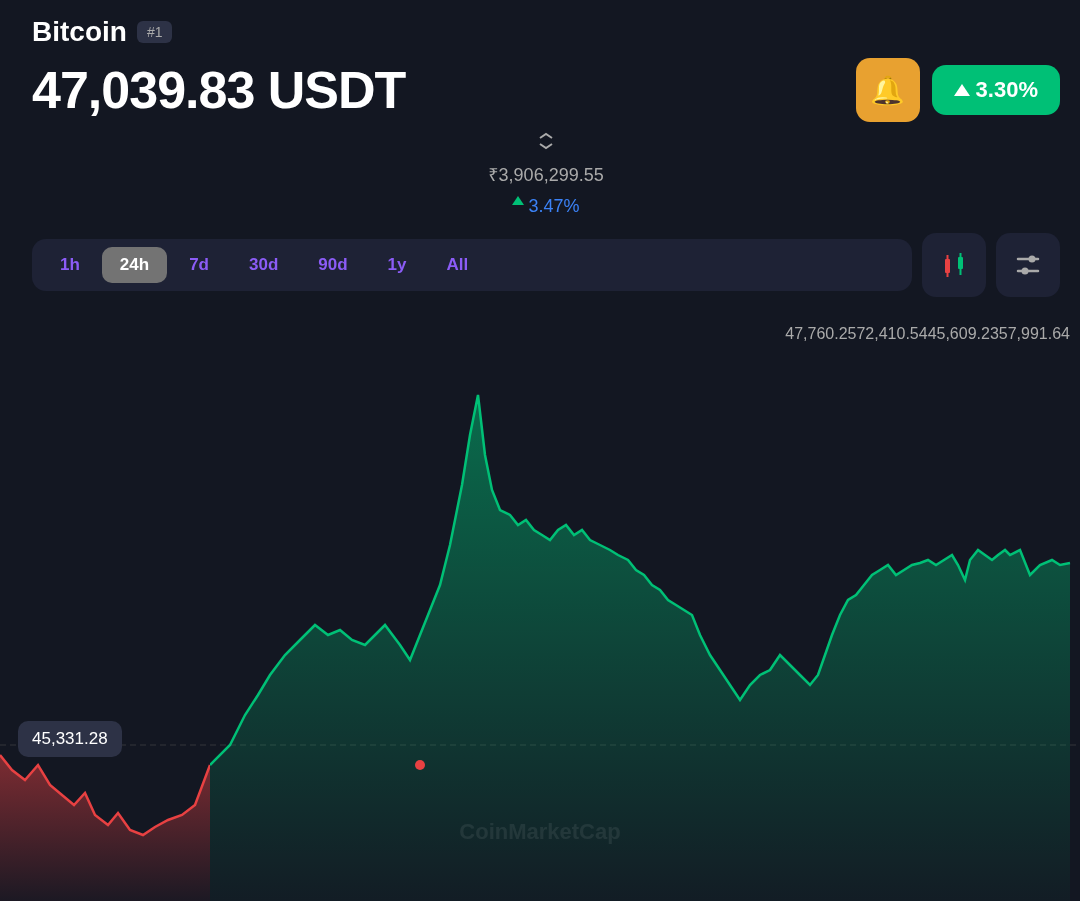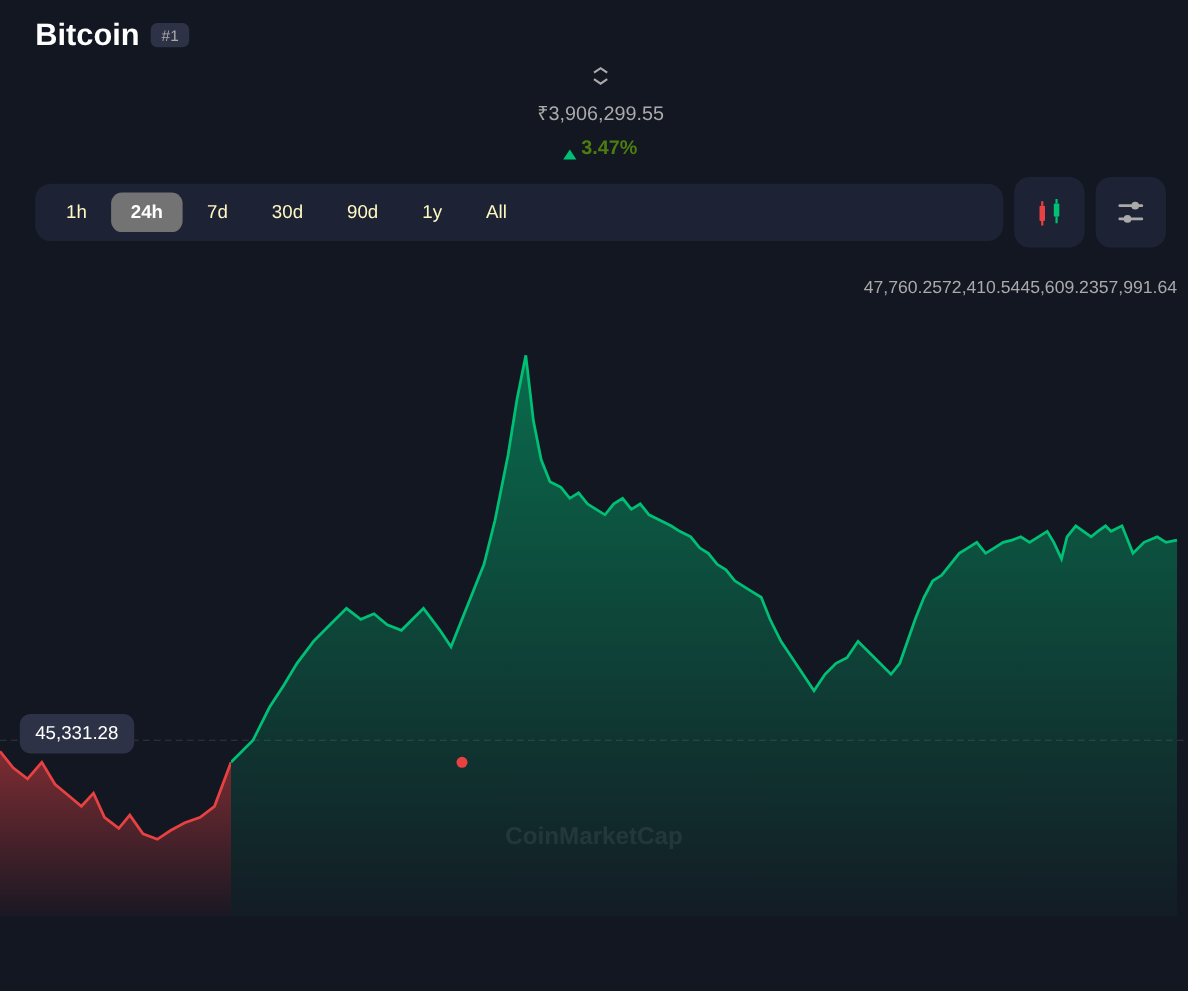--- a/index.html
+++ b/index.html
@@ -84,24 +84,24 @@
     .volume-row {
       display: flex;
       align-items: center;
       gap: 10px;
       font-size: 18px;
       color: #aaa;
       margin-bottom: 16px;
       flex-direction: column;
     }
     .volume-change {
-      color: #4d7c0f;
-      font-weight: 700;
-      display: flex;
-      align-items: flex-end;
+      color: #3b82f6;
+      font-weight: 400;
+      display: flex;
+      align-items: flex-start;
       gap: 4px;
     }
     .volume-change .tri-up {
       width: 0;
       height: 0;
       border-left: 6px solid transparent;
       border-right: 6px solid transparent;
       border-bottom: 9px solid #00c076;
       display: inline-block;
     }
@@ -116,26 +116,26 @@
       align-items: center;
       background: #1e2235;
       border-radius: 14px;
       padding: 8px 10px;
       gap: 4px;
       flex: 1;
     }
     .tf-btn {
       background: transparent;
       border: none;
-      color: #fef9c3;
+      color: #8b5cf6;
       font-size: 17px;
       padding: 8px 18px;
       border-radius: 10px;
       cursor: pointer;
-      font-weight: 400;
+      font-weight: 700;
     }
     .tf-btn.active {
       background: #737373;
       color: #fff;
       font-weight: 700;
     }
     .chart-type-btn {
       background: #1e2235;
       border: none;
       border-radius: 14px;
@@ -210,20 +210,32 @@
 </head>
 <body>
 
 <div class="container">
 
   <div class="header-row">
     <span class="coin-name">Bitcoin</span>
     <span class="rank-badge">#1</span>
   </div>
 
+  <div class="price-row">
+    <span class="price">47,039.83 USDT</span>
+    <div class="right-actions">
+      <button class="bell-btn">
+        <span style="font-size:28px;">🔔</span>
+      </button>
+      <div class="change-badge">
+        <span class="arrow-up"></span>
+        <span>3.30%</span>
+      </div>
+    </div>
+  </div>
 
   <div class="volume-row">
     <svg width="22" height="22" viewBox="0 0 22 22">
       <path d="M5 8l6-4 6 4M5 14l6 4 6-4" stroke="#aaa" stroke-width="2" fill="none"></path>
     </svg>
     <span>₹3,906,299.55</span>
     <span class="volume-change">
       <span class="tri-up"></span>
       <span>3.47%</span>
     </span>

